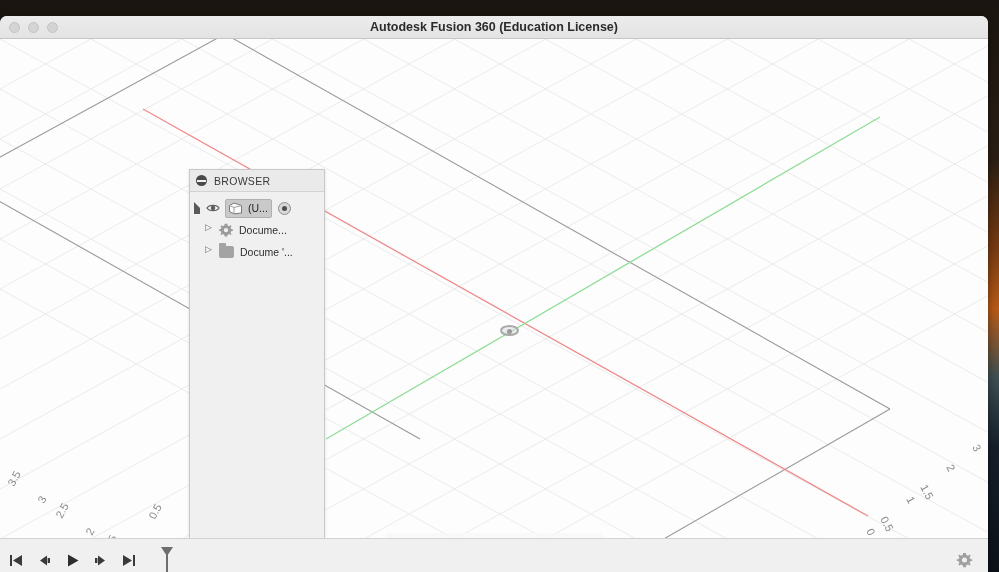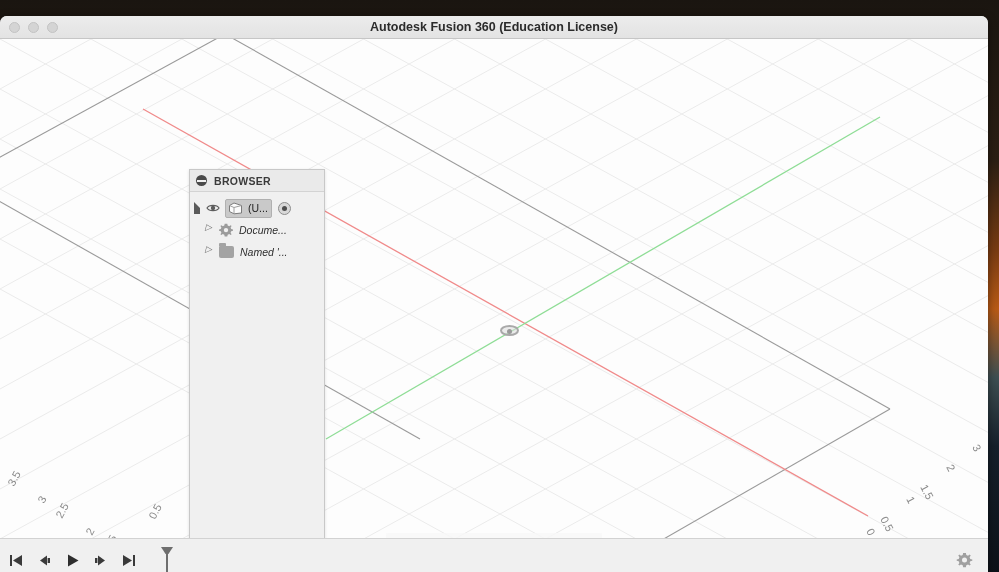--- a/index.html
+++ b/index.html
@@ -114,21 +114,20 @@
     align-items: center;
     gap: 7px;
     padding-left: 6px;
     background: #eaeaea;
     border-bottom: 1px solid #d3d3d3;
   }
   #browser-header .title {
     font-size: 10.5px;
     color: #3a3a3a;
     letter-spacing: .3px;
-    font-weight: bold;
   }
   .pin-icon {
     width: 11px; height: 11px;
     border-radius: 50%;
     background: #4a4a4a;
     position: relative;
   }
   .pin-icon::before {
     content: "";
     position: absolute;
@@ -141,21 +140,21 @@
 
   .tree-row {
     display: flex;
     align-items: center;
     height: 22px;
     font-size: 10.5px;
     color: #2e2e2e;
     white-space: nowrap;
   }
   .tree-row.root { padding-left: 4px; }
-  .tree-row.child { padding-left: 16px; font-style: italic; }
+  .tree-row.child { padding-left: 16px; }
 
   
   .tri-open {
     width: 0; height: 0;
     border-left: 6px solid #5a5a5a;
     border-bottom: 6px solid #5a5a5a;
     border-top: 6px solid transparent;
     margin-right: 6px;
     flex: 0 0 auto;
   }
@@ -477,21 +476,21 @@
               <path d="M7 0.8 L8.3 0.8 L8.7 2.6 L10.2 3.2 L11.7 2.2 L12.6 3.1 L11.6 4.6 L12.2 6.1 L14 6.5 L14 7.8 L12.2 8.2 L11.6 9.7 L12.6 11.2 L11.7 12.1 L10.2 11.1 L8.7 11.7 L8.3 13.5 L7 13.5 L5.7 13.5 L5.3 11.7 L3.8 11.1 L2.3 12.1 L1.4 11.2 L2.4 9.7 L1.8 8.2 L0 7.8 L0 6.5 L1.8 6.1 L2.4 4.6 L1.4 3.1 L2.3 2.2 L3.8 3.2 L5.3 2.6 L5.7 0.8 Z" fill="#9b9b9b"></path>
               <circle cx="7" cy="7.1" r="2.2" fill="#f0f0f0"></circle>
             </svg>
           </span>
           <span class="label-text">Docume...</span>
         </div>
 
         <div class="tree-row child">
           <span class="tri-closed"></span>
           <span class="folder-icon"></span>
-          <span class="label-text">Named '...</span>
+          <span class="label-text">Docume '...</span>
         </div>
 
 
       </div>
     </div>
 
     <div id="nav-toolbar">
 
       <div class="nav-btn">
         <span class="nav-ico">

